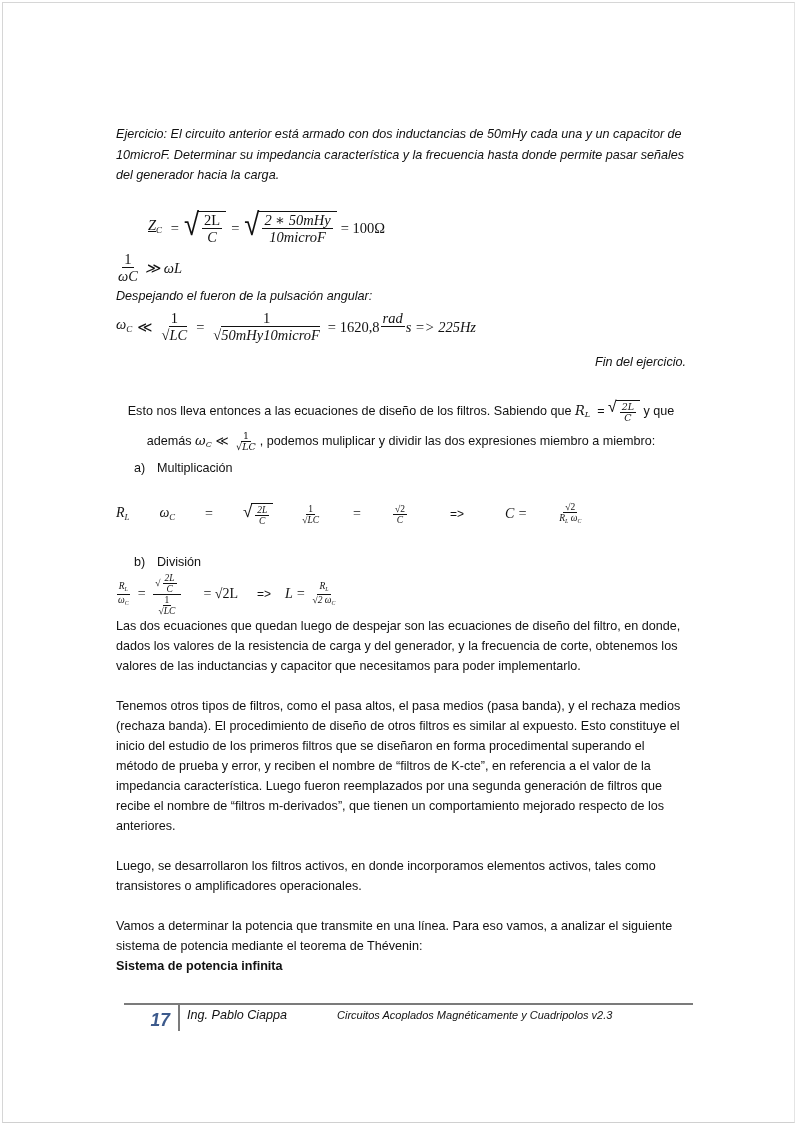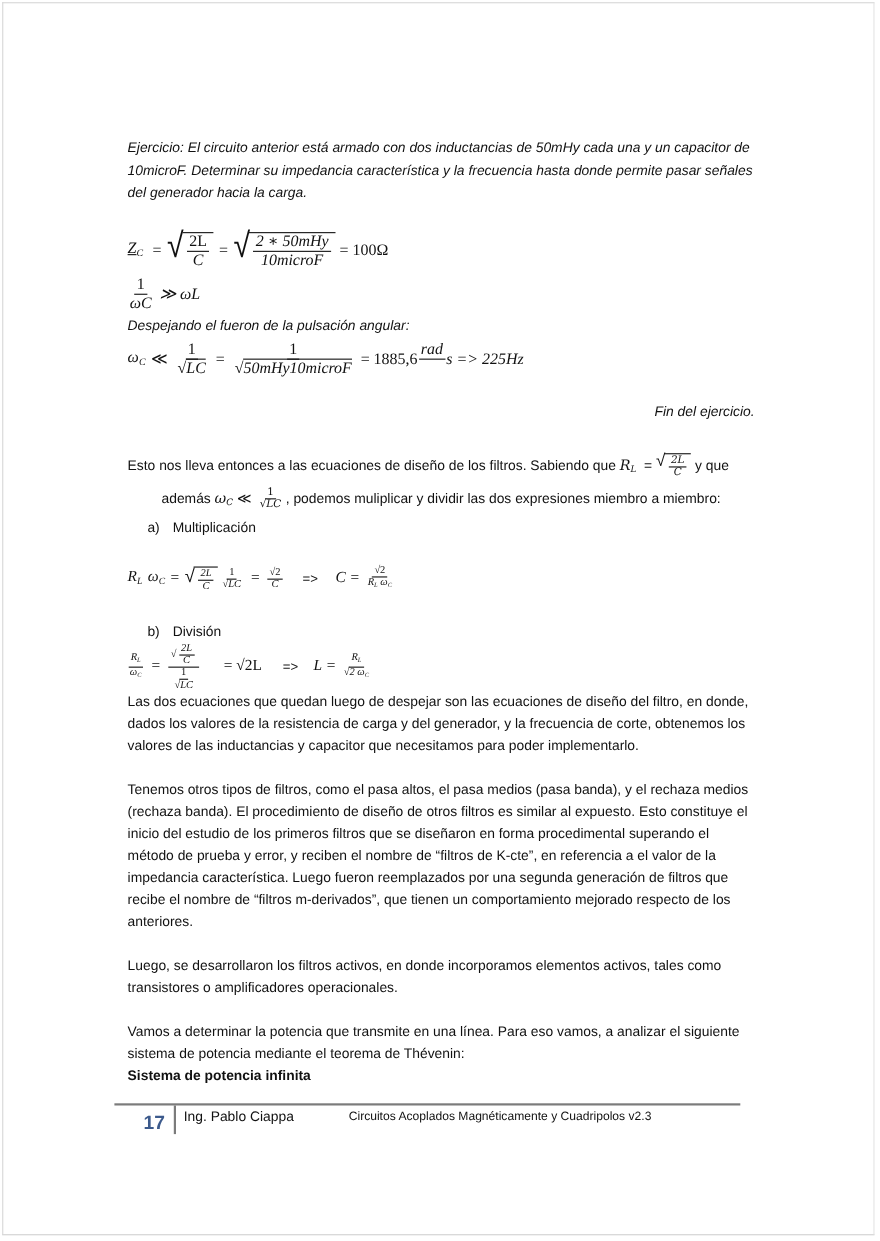--- a/index.html
+++ b/index.html
@@ -21,39 +21,39 @@
   .sqrt .body { border-top: 1px solid #111; padding: 1px 2px 0 2px; display: inline-flex; align-items: center; }
   .sqrt.small .rad { font-size: 1.2em; transform: none; }
   .op { margin: 0 5px; font-style: normal; }
   .sub { font-size: 0.62em; vertical-align: -0.3em; }
   .under { text-decoration: underline; }
   .gap20 { height: 20px; }
   .right { text-align: right; }
   .list-item { padding-left: 18px; }
   .list-item span.lbl { display: inline-block; width: 23px; }
   .bold { font-weight: bold; }
-  .footer { position: absolute; left: 104px; top: 1003px; width: 570px; }
+  .footer { position: absolute; left: 124px; top: 1003px; width: 570px; font-style: italic; }
   .footer-rule { height: 2px; background: #7b7b7b; width: 569px; }
   .footer-row { display: flex; align-items: flex-start; height: 30px; }
   .footer-page { width: 54px; text-align: right; padding-right: 8px; color: #3c5a8c; font-weight: bold; font-size: 17.5px; line-height: 26px; padding-top: 2px; box-sizing: border-box; }
   .footer-vbar { width: 2px; background: #7b7b7b; height: 26px; }
   .footer-author { padding-left: 7px; font-size: 12.6px; line-height: 20px; width: 150px; }
   .footer-title { font-size: 11px; line-height: 20px; padding-left: 0px; }
 </style>
 </head>
 <body>
 
 <div class="page-frame"></div>
 
 <div class="content">
 
   <p class="p it" style="line-height:20.5px;">Ejercicio: El circuito anterior está armado con dos inductancias de 50mHy cada una y un capacitor de 10microF. Determinar su impedancia característica y la frecuencia hasta donde permite pasar señales del generador hacia la carga.</p>
   <div class="gap20"></div>
 
-  <div class="mrow" style="height:44px; margin-top:0px;">
+  <div class="mrow" style="height:44px; margin-top:0px;margin-left:32px;">
     <span class="under"><span>Z</span><span class="sub">C</span></span>
     <span class="op">&nbsp;=</span>
     <span class="sqrt">
         <span class="rad">√</span>
         <span class="body">
           <span class="frac">
             <span class="num up">2L</span>
             <span class="den">C</span>
           </span>
         </span>
@@ -87,33 +87,33 @@
     <span class="op">≪</span>
     <span class="frac">
         <span class="num up">1</span>
         <span class="den"><span class="up">√</span><span style="border-top:1px solid #111">LC</span></span>
       </span>
     <span class="op">=</span>
     <span class="frac">
         <span class="num up">1</span>
         <span class="den"><span class="up">√</span><span style="border-top:1px solid #111">50mHy10microF</span></span>
       </span>
-    <span class="up" style="margin-left:4px;">= 1885,6</span>
+    <span class="up" style="margin-left:4px;">= 1620,8</span>
     <span class="frac" style="margin:0 1px;">
         <span class="num">rad</span>
         <span class="den">&nbsp;</span>
       </span>
     <span>s =&gt; 225Hz</span>
   </div>
 
-  <p class="p it right" style="margin-top:16px;">Fin del ejercicio.</p>
+  <p class="p it right" style="margin-top:4px;">Fin del ejercicio.</p>
   <div class="gap20"></div>
   <div style="height:6px"></div>
 
-  <p class="p" style="line-height:26px;">
+  <p class="p" style="line-height:26px;text-align:center;">
     <span>Esto nos lleva entonces a las ecuaciones de diseño de los filtros. Sabiendo que</span>
     <span class="math" style="font-size:13px;"><span>R</span><span class="sub">L</span></span>
     <span class="up">&nbsp;=</span>
     <span class="sqrt small math" style="font-size:13px;">
         <span class="rad">√</span>
         <span class="body">
           <span class="frac sm">
             <span class="num">2L</span>
             <span class="den">C</span>
           </span>
@@ -130,21 +130,21 @@
         <span class="den"><span class="up">√</span><span>LC</span></span>
       </span><span>, podemos muliplicar y dividir las dos expresiones miembro a miembro:</span>
   </p>
 
   <p class="p list-item">
     <span class="lbl">a)</span><span>Multiplicación</span>
   </p>
 
   <div style="height:16px"></div>
 
-  <div class="mrow" style="height:40px; font-size:14px;">
+  <div class="mrow" style="height:40px; font-size:14px;gap:25px;">
     <span><span>R</span><span class="sub">L</span></span>
     <span style="margin-left:5px;"><span>ω</span><span class="sub">C</span></span>
     <span class="op">=</span>
     <span class="sqrt small">
         <span class="rad">√</span>
         <span class="body">
           <span class="frac sm">
             <span class="num">2L</span>
             <span class="den">C</span>
           </span>

